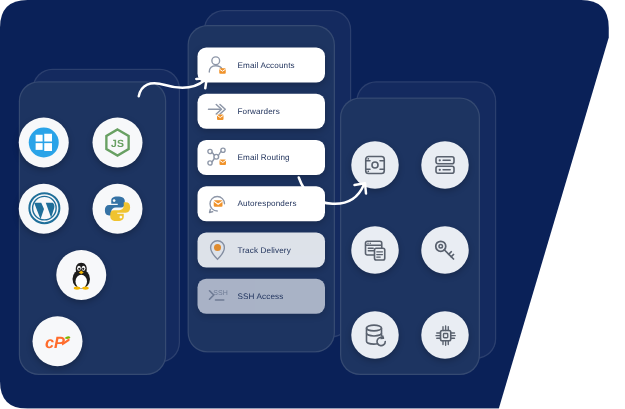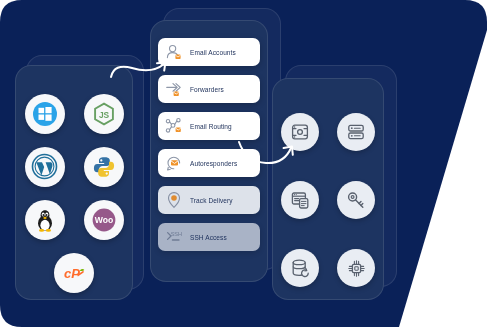--- a/index.html
+++ b/index.html
@@ -56,21 +56,21 @@
     align-content: flex-start;
     justify-content: center;
     padding-top: 22px;
     box-sizing: border-box;
   }
   .logo-cell {
     width: 59px;
     height: 53px;
     display: flex;
     align-items: center;
-    justify-content: center;
+    justify-content: flex-start;
     text-decoration: underline;
   }
   .logo-cell.wide { width: 96px; }
   .logo-circle {
     width: 40px;
     height: 40px;
     border-radius: 50%;
     background: #f7f8fa;
     display: flex;
     align-items: center;
@@ -236,28 +236,20 @@
           <ellipse cx="13.8" cy="7.6" rx="1.5" ry="2.0" fill="#ffffff"></ellipse>
           <circle cx="10.4" cy="8.0" r="0.9" fill="#1d1d1d"></circle>
           <circle cx="13.6" cy="8.0" r="0.9" fill="#1d1d1d"></circle>
           <path d="M12 9.4 L10.0 11.1 L12 12.2 L14.0 11.1 Z" fill="#f5b700"></path>
           <ellipse cx="8.6" cy="23.4" rx="2.6" ry="1.3" fill="#f5b700"></ellipse>
           <ellipse cx="15.4" cy="23.4" rx="2.6" ry="1.3" fill="#f5b700"></ellipse>
         </svg>
       </div>
     </div>
 
-    <div class="logo-cell">
-      <div class="logo-circle">
-        <svg width="28" height="28" viewBox="0 0 28 28">
-          <circle cx="14" cy="14" r="11.4" fill="#96588a"></circle>
-          <text x="14" y="17.4" font-family="'Liberation Sans',sans-serif" font-size="8.6" font-weight="bold" fill="#ffffff" text-anchor="middle">Woo</text>
-        </svg>
-      </div>
-    </div>
 
     <div class="logo-cell wide">
       <div class="logo-circle">
         <svg width="30" height="24" viewBox="0 0 30 24">
           <text x="13" y="17.4" font-family="'Liberation Sans',sans-serif" font-size="13" font-weight="bold" fill="#ff6c2c" font-style="italic" text-anchor="middle">cP</text>
           <path d="M20.6 9.4 Q23.8 6.8 25.4 9.0 Q23.0 11.0 20.6 9.4 Z" fill="#7ab800"></path>
           <path d="M18.4 13.8 L24.6 9.4 L24.6 11.6 L18.8 15.4 Z" fill="#ff6c2c"></path>
         </svg>
       </div>
     </div>

